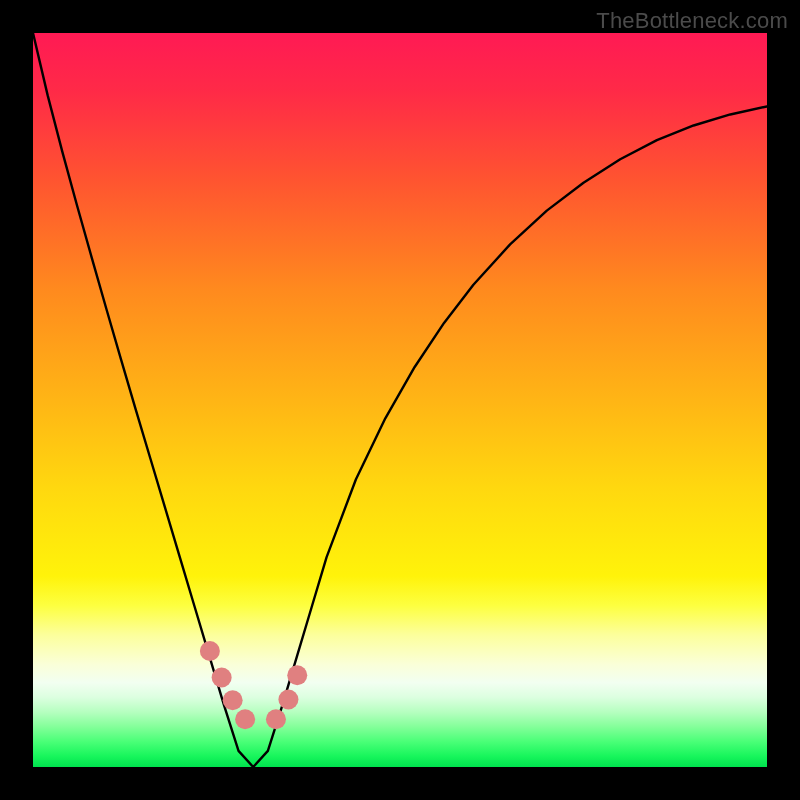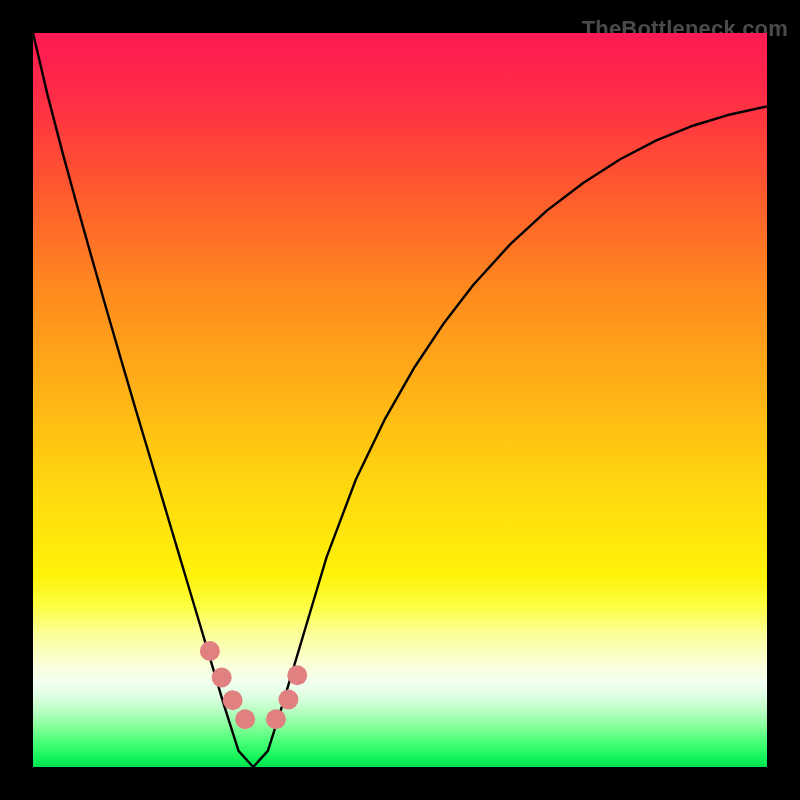--- a/index.html
+++ b/index.html
@@ -1,17 +1,17 @@
 <!DOCTYPE html>
 <html><head>
 <meta charset="utf-8">
 <style>
   html,body{margin:0;padding:0;width:800px;height:800px;background:#000;overflow:hidden;font-family:Arial,Helvetica,sans-serif}
   .stage{position:relative;width:800px;height:800px;background:#000}
-  .watermark{position:absolute;top:16px;right:12px;color:#4b4b4b;font-size:22px;font-weight:700;letter-spacing:.2px}
+  .watermark{position:absolute;top:8px;right:12px;color:#4b4b4b;font-size:22px;font-weight:400;letter-spacing:.2px}
   .plot{position:absolute;left:33px;top:33px;width:734px;height:734px}
   .plot svg{position:absolute;left:0;top:0}
 </style>
 </head>
 <body>
 <div class="stage">
 
   <div class="watermark">TheBottleneck.com</div>
   <div class="plot">
     <svg id="plot-svg" width="734" height="734" viewBox="0 0 734 734">

